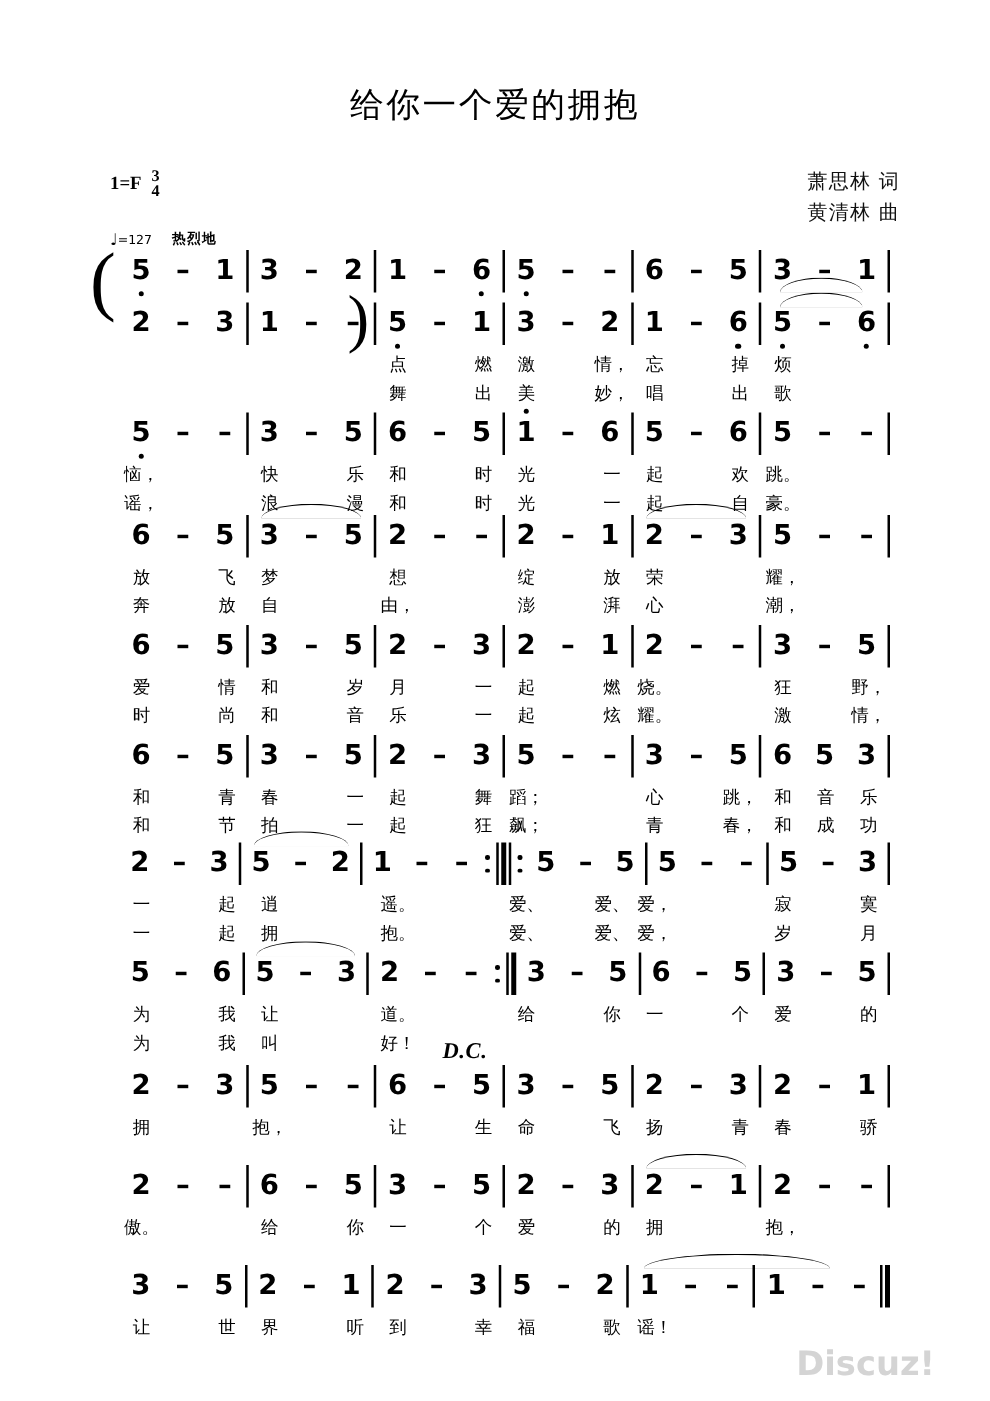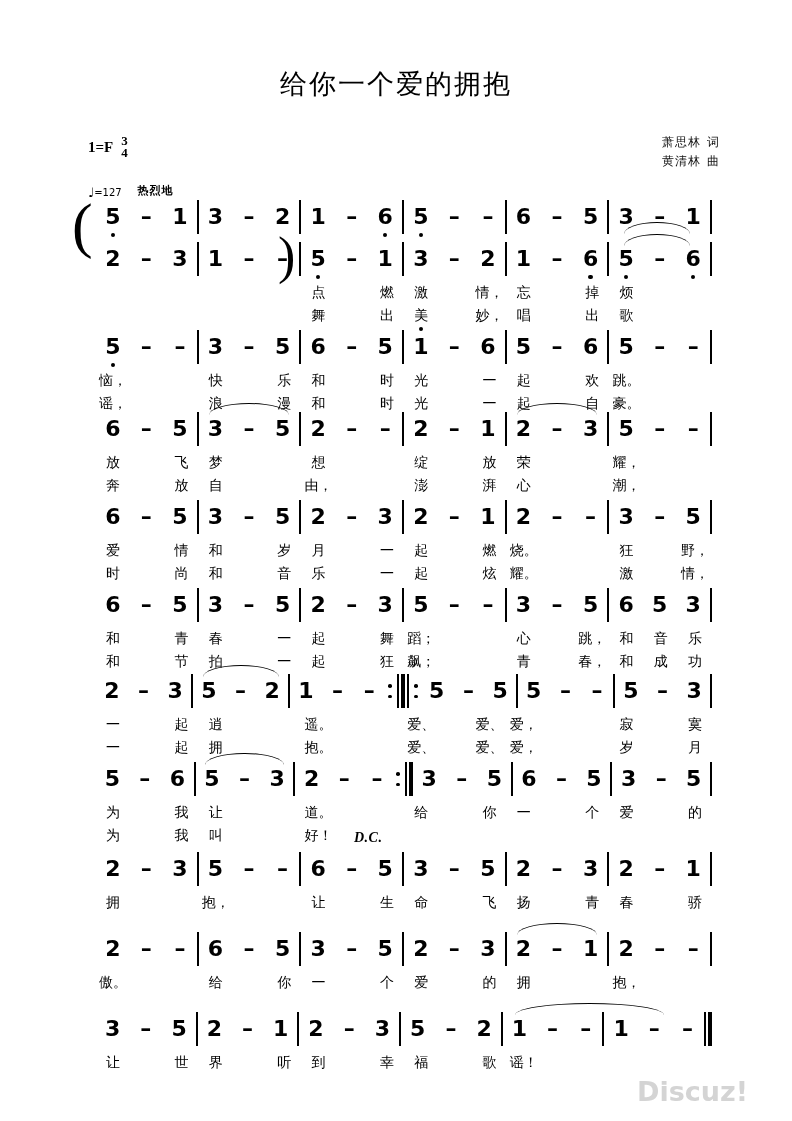--- a/index.html
+++ b/index.html
@@ -49,21 +49,21 @@
     font-weight: 700;
     position: relative;
     top: -1px;
   }
   #credits {
     position: absolute;
     right: 72px;
     top: 133px;
     text-align: left;
     font-family: "DejaVu Sans", "Liberation Sans", sans-serif;
-    font-size: 12px;
+    font-size: 16px;
     line-height: 1.55;
     letter-spacing: 1px;
     color: #111;
     margin-left: 19px;
   }
   #credits .role { margin-left: 6px; }
 
   #tempo-block {
     position: absolute;
     left: 88px;
@@ -215,21 +215,21 @@
 
   .endbar { display: inline-flex; align-items: center; height: 34px; flex: 0 0 auto; }
   .endbar .a { width: 1.8px; height: 34px; background: #000; }
   .endbar .b { width: 3.6px; height: 34px; background: #000; margin-left: 2.5px; }
 
   .dc-mark {
     position: absolute;
     font-family: "Liberation Serif", serif;
     font-style: italic;
     font-weight: 700;
-    font-size: 14px;
+    font-size: 18px;
     letter-spacing: 0.5px;
   }
 
   
   #watermark {
     position: absolute;
     right: 44px;
     bottom: 14px;
     font-family: "DejaVu Sans", "Liberation Sans", sans-serif;
     font-size: 27px;

